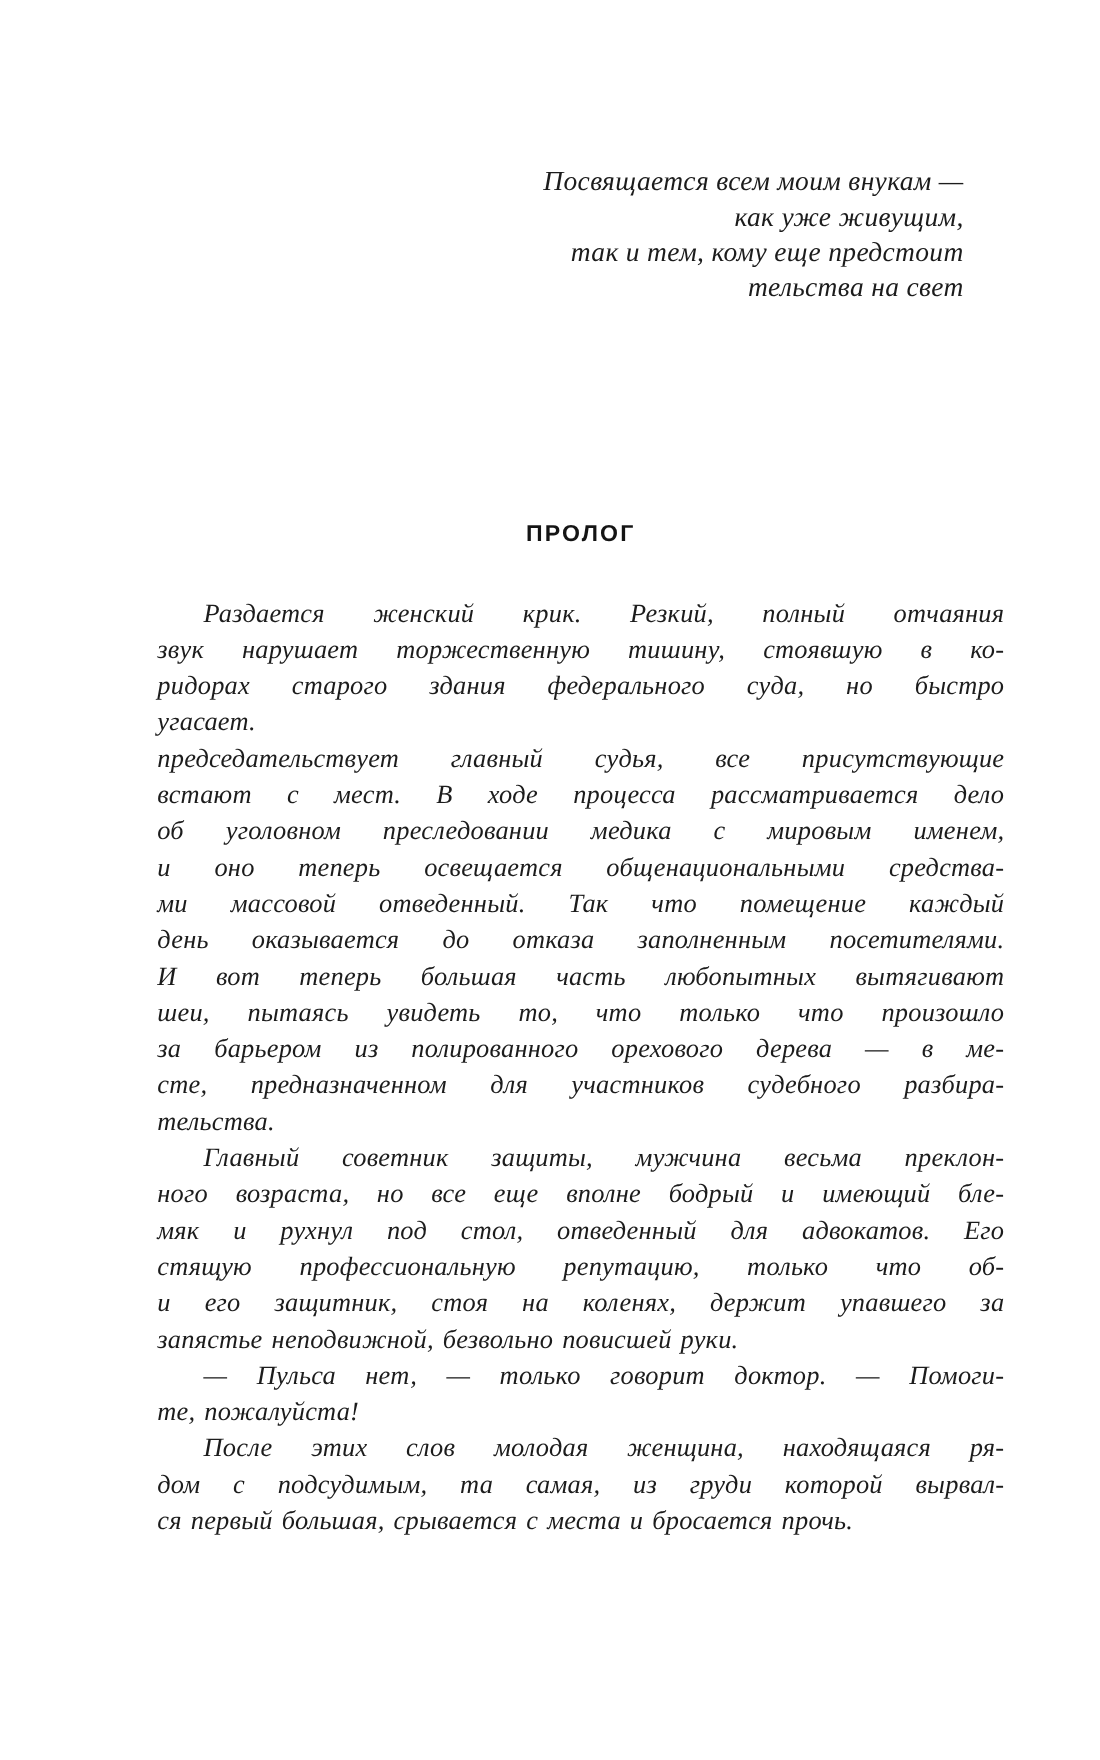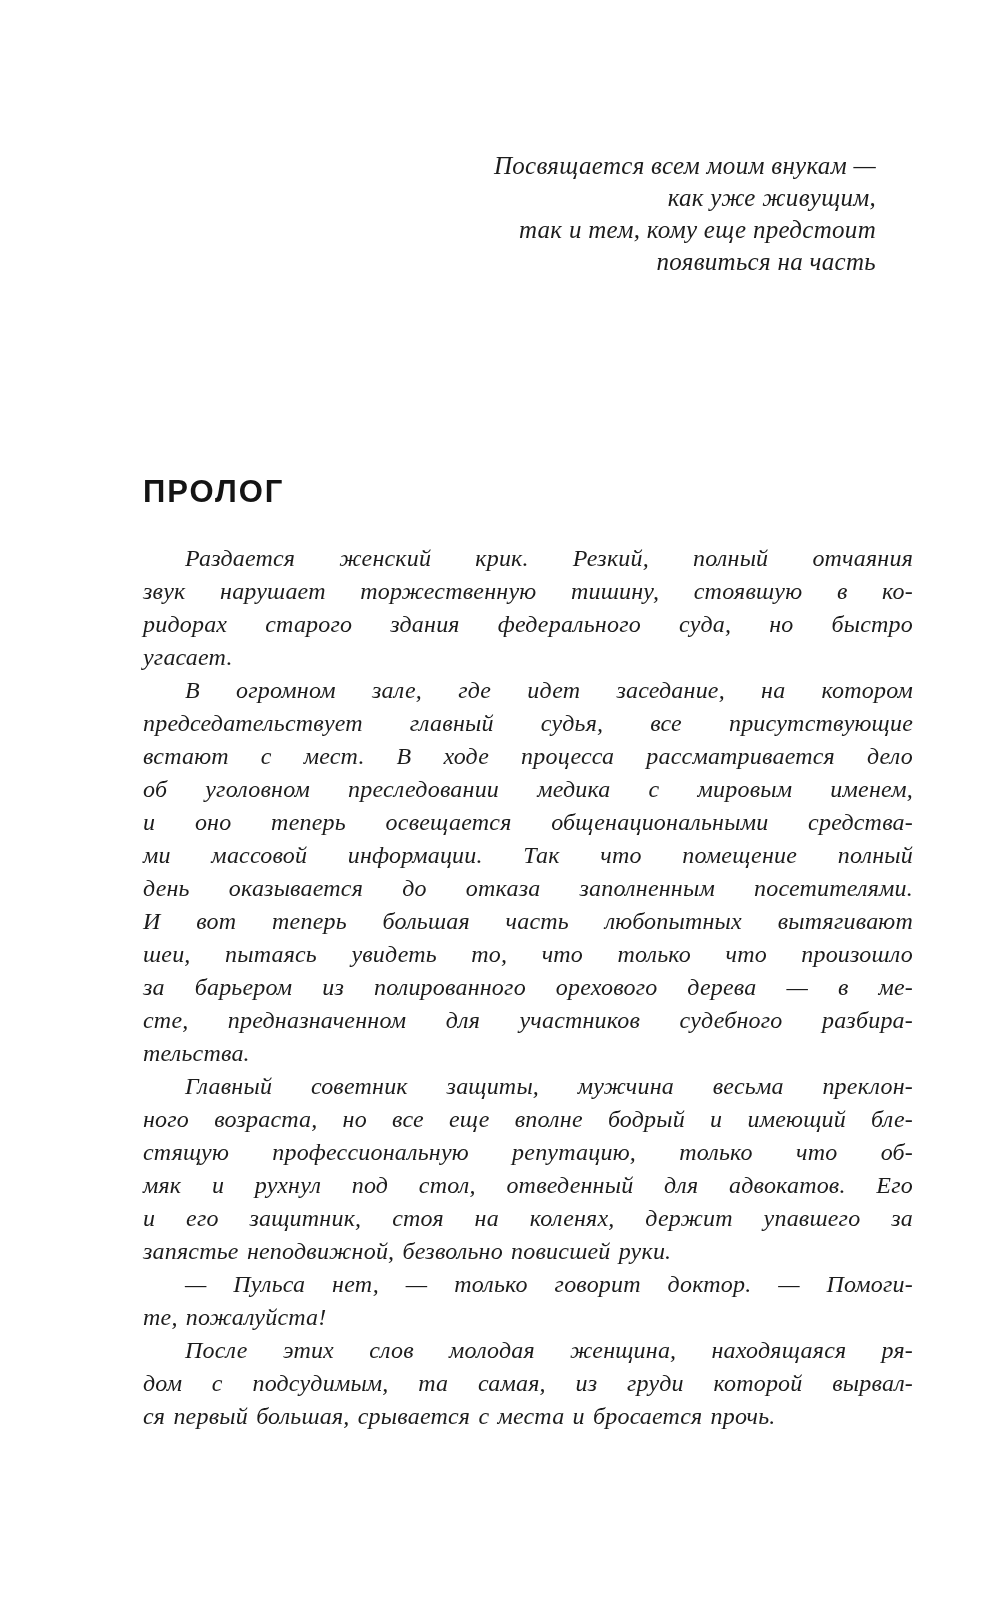--- a/index.html
+++ b/index.html
@@ -26,24 +26,25 @@
     font-size: 25px;
     line-height: 32px;
     letter-spacing: 0.3px;
   }
   .heading {
     position: absolute;
     top: 474px;
     left: 115px;
     width: 770px;
     margin: 0;
+    text-align: center;
     font-family: "Liberation Sans", "DejaVu Sans", sans-serif;
     font-weight: bold;
     font-style: normal;
-    font-size: 31px;
+    font-size: 21px;
     letter-spacing: 2px;
     color: #141414;
   }
   .body-text {
     position: absolute;
     top: 542px;
     left: 115px;
     width: 770px;
     font-style: italic;
     font-size: 24px;
@@ -61,49 +62,48 @@
   .line.last  { text-align-last: left; }
 </style>
 </head>
 <body>
 
 <div class="page">
   <div class="dedication">
       <div>Посвящается всем моим внукам —</div>
       <div>как уже живущим,</div>
       <div>так и тем, кому еще предстоит</div>
-      <div>появиться на часть</div>
+      <div>тельства на свет</div>
     </div>
   <h1 class="heading">ПРОЛОГ</h1>
   <div class="body-text">
       <div class="para">
         <div class="line first">Раздается женский крик. Резкий, полный отчаяния</div>
         <div class="line">звук нарушает торжественную тишину, стоявшую в ко-</div>
         <div class="line">ридорах старого здания федерального суда, но быстро</div>
         <div class="line last">угасает.</div>
       </div>
       <div class="para">
-        <div class="line first">В огромном зале, где идет заседание, на котором</div>
         <div class="line">председательствует главный судья, все присутствующие</div>
         <div class="line">встают с мест. В ходе процесса рассматривается дело</div>
         <div class="line">об уголовном преследовании медика с мировым именем,</div>
         <div class="line">и оно теперь освещается общенациональными средства-</div>
-        <div class="line">ми массовой информации. Так что помещение полный</div>
+        <div class="line">ми массовой отведенный. Так что помещение каждый</div>
         <div class="line">день оказывается до отказа заполненным посетителями.</div>
         <div class="line">И вот теперь большая часть любопытных вытягивают</div>
         <div class="line">шеи, пытаясь увидеть то, что только что произошло</div>
         <div class="line">за барьером из полированного орехового дерева — в ме-</div>
         <div class="line">сте, предназначенном для участников судебного разбира-</div>
         <div class="line last">тельства.</div>
       </div>
       <div class="para">
         <div class="line first">Главный советник защиты, мужчина весьма преклон-</div>
         <div class="line">ного возраста, но все еще вполне бодрый и имеющий бле-</div>
+        <div class="line">мяк и рухнул под стол, отведенный для адвокатов. Его</div>
         <div class="line">стящую профессиональную репутацию, только что об-</div>
-        <div class="line">мяк и рухнул под стол, отведенный для адвокатов. Его</div>
         <div class="line">и его защитник, стоя на коленях, держит упавшего за</div>
         <div class="line last">запястье неподвижной, безвольно повисшей руки.</div>
       </div>
       <div class="para">
         <div class="line first">— Пульса нет, — только говорит доктор. — Помоги-</div>
         <div class="line last">те, пожалуйста!</div>
       </div>
       <div class="para">
         <div class="line first">После этих слов молодая женщина, находящаяся ря-</div>
         <div class="line">дом с подсудимым, та самая, из груди которой вырвал-</div>

